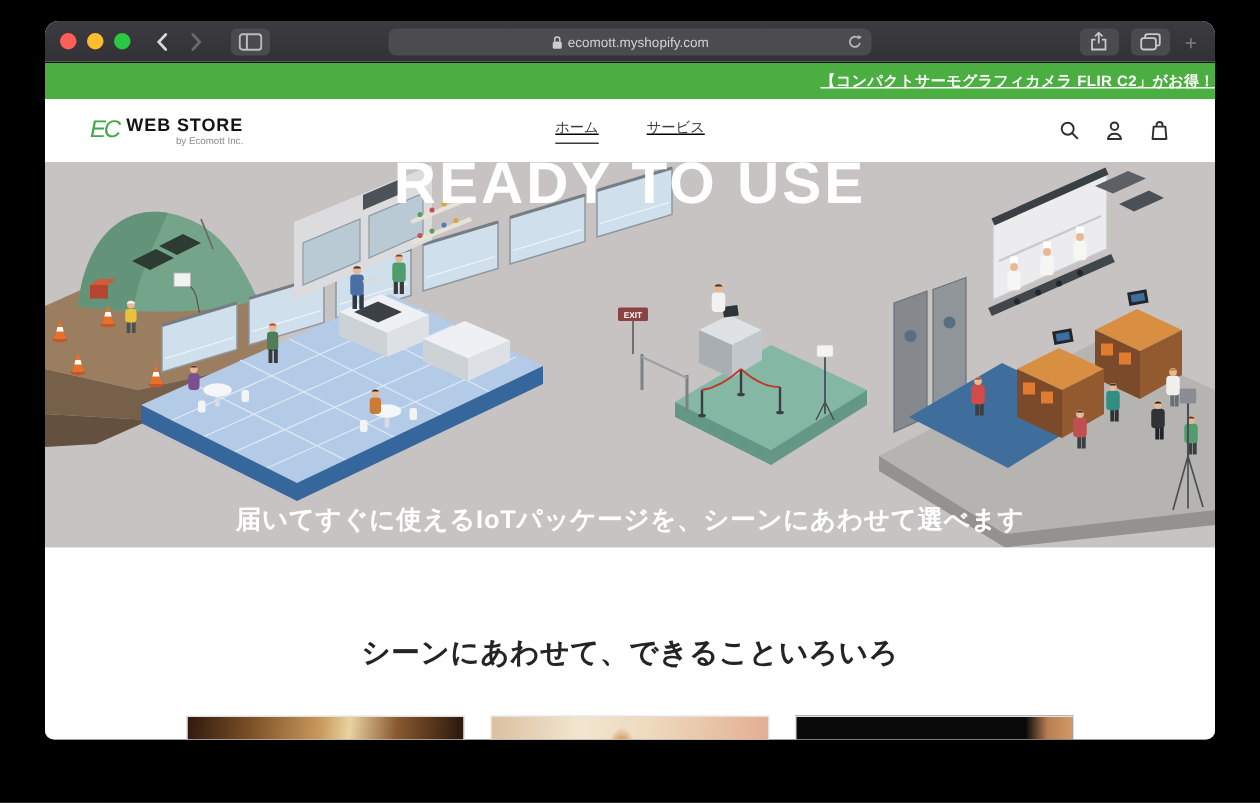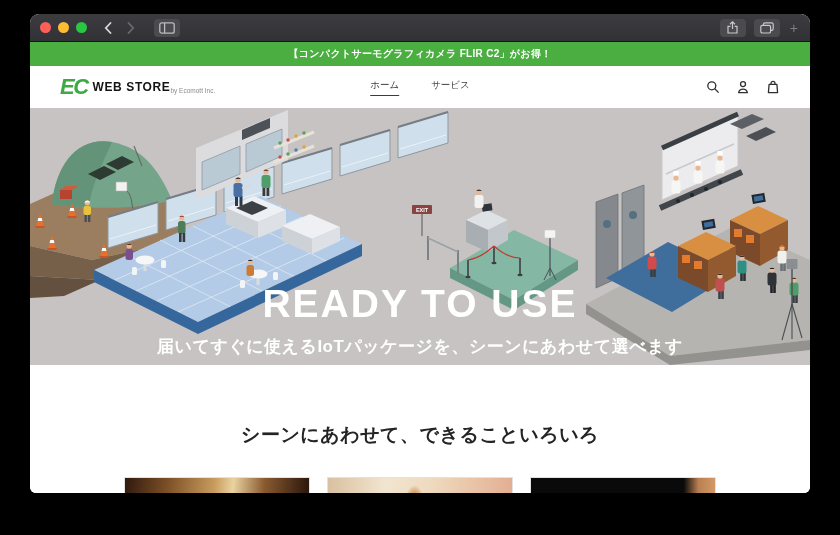--- a/index.html
+++ b/index.html
@@ -34,43 +34,43 @@
     width:322px;height:18px;background:#4c4c50;border-radius:5px;
     display:flex;align-items:center;justify-content:center;gap:4px;
     color:#d3d3d5;font-size:9px;}
   .urlbar .reload{position:absolute;right:6px;top:4px;}
   .toolbar-right{margin-left:auto;display:flex;align-items:center;gap:8px;}
   .plusbtn{color:#7e7e83;font-size:14px;line-height:1;padding:0 2px;}
 
   
   .announce{height:24px;flex:0 0 24px;background:var(--accent-green);
     color:#fff;font-size:10px;font-weight:bold;letter-spacing:.3px;
-    display:flex;align-items:center;justify-content:center;cursor:pointer;}
+    display:flex;align-items:center;justify-content:flex-end;cursor:pointer;text-decoration:underline;}
 
   
   .shopheader{height:42px;flex:0 0 42px;background:#fff;position:relative;
     display:flex;align-items:center;padding:0 30px;}
   .logo{display:flex;align-items:center;gap:5px;cursor:pointer;}
-  .logo-mark{font-size:22px;font-weight:700;color:var(--logo-green);
+  .logo-mark{font-size:16px;font-weight:400;color:var(--logo-green);
     letter-spacing:-1.5px;font-style:italic;}
-  .logo-text{display:flex;flex-direction:row;align-items:flex-end;}
+  .logo-text{display:flex;flex-direction:column;align-items:flex-end;}
   .logo-title{font-size:12px;font-weight:800;color:#141414;letter-spacing:.6px;}
   .logo-sub{font-size:6.5px;color:#8b8b8b;margin-top:1px;}
   .mainnav{position:absolute;left:50%;transform:translateX(-50%);
-    display:flex;gap:32px;}
+    display:flex;gap:32px;text-decoration:underline;}
   .nav-item{font-size:9.5px;color:#3c3c3c;cursor:pointer;padding-bottom:3px;}
   .nav-item.active{border-bottom:1px solid #3c3c3c;}
   .header-icons{margin-left:auto;display:flex;align-items:center;gap:16px;}
   .hicon{cursor:pointer;display:flex;}
 
   
   .hero{height:257px;flex:0 0 257px;position:relative;background:var(--hero-bg);overflow:hidden;}
   .hero svg{position:absolute;inset:0;}
   .hero-text{position:absolute;inset:0;display:flex;flex-direction:column;
-    align-items:center;justify-content:flex-end;transform:translateY(-7px);
+    align-items:center;justify-content:space-between;transform:translateY(-7px);
     pointer-events:none;}
   .hero-title{font-size:39px;font-weight:700;color:#fff;letter-spacing:2px;}
   .hero-sub{font-size:17px;font-weight:700;color:#fff;margin-top:9px;letter-spacing:.5px;}
 
   
   .section{flex:1;background:#fff;text-align:center;padding-top:57px;overflow:hidden;}
   .section-heading{font-size:19px;font-weight:700;color:#242424;letter-spacing:.5px;}
   .cards{display:flex;justify-content:center;gap:17px;margin-top:29px;}
   .card{width:186px;height:120px;border:1px solid #e2e2e2;background-color:#fff;cursor:pointer;}
   .card-photo-bar{
@@ -114,20 +114,33 @@
         <svg width="8" height="12" viewBox="0 0 8 12">
             <path d="M1.5 1 L6.2 6 L1.5 11" stroke="#69696e" stroke-width="1.8" fill="none" stroke-linecap="round"></path>
           </svg>
       </span>
       <span class="toolbtn" style="margin-left:8px;">
         <svg width="16" height="12" viewBox="0 0 16 12">
             <rect x="0.8" y="0.8" width="14.4" height="10.4" rx="2" stroke="#bcbcc0" fill="none" stroke-width="1.3"></rect>
             <line x1="5.6" y1="1" x2="5.6" y2="11" stroke="#bcbcc0" stroke-width="1.3"></line>
           </svg>
       </span>
+      <div class="urlbar">
+        <svg width="7" height="9" viewBox="0 0 7 9">
+            <rect x="0.5" y="3.6" width="6" height="4.9" rx="1" fill="#cdcdcf"></rect>
+            <path d="M1.8 3.6 V2.4 a1.7 1.7 0 0 1 3.4 0 V3.6" stroke="#cdcdcf" fill="none" stroke-width="1"></path>
+          </svg>
+        <span>ecomott.myshopify.com</span>
+        <span class="reload">
+          <svg width="10" height="10" viewBox="0 0 10 10">
+              <path d="M8.3 5.6 a3.4 3.4 0 1 1 -0.9 -3.1" stroke="#b7b7ba" fill="none" stroke-width="1.2"></path>
+              <polygon points="6.8,0.4 9.6,1.6 7.4,3.4" fill="#b7b7ba"></polygon>
+            </svg>
+        </span>
+      </div>
       <div class="toolbar-right">
         <span class="toolbtn">
           <svg width="11" height="13" viewBox="0 0 11 13" fill="none" stroke="#c9c9cb" stroke-width="1.2">
               <path d="M5.5 1 v7"></path>
               <path d="M3 3.2 L5.5 0.8 L8 3.2"></path>
               <path d="M3.4 5.4 H1 V12 H10 V5.4 H7.6"></path>
             </svg>
         </span>
         <span class="toolbtn">
           <svg width="14" height="12" viewBox="0 0 14 12">

